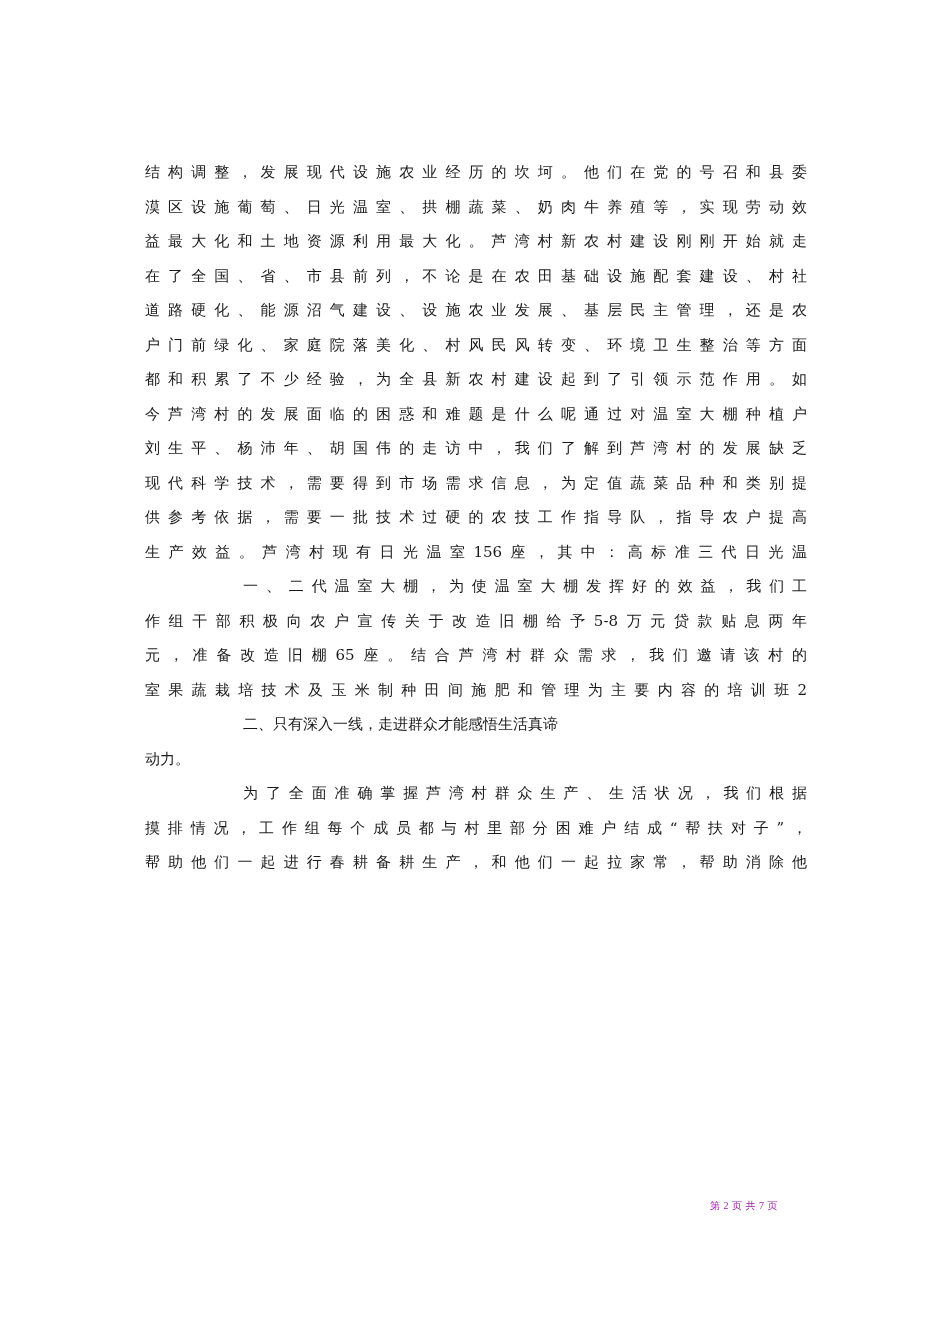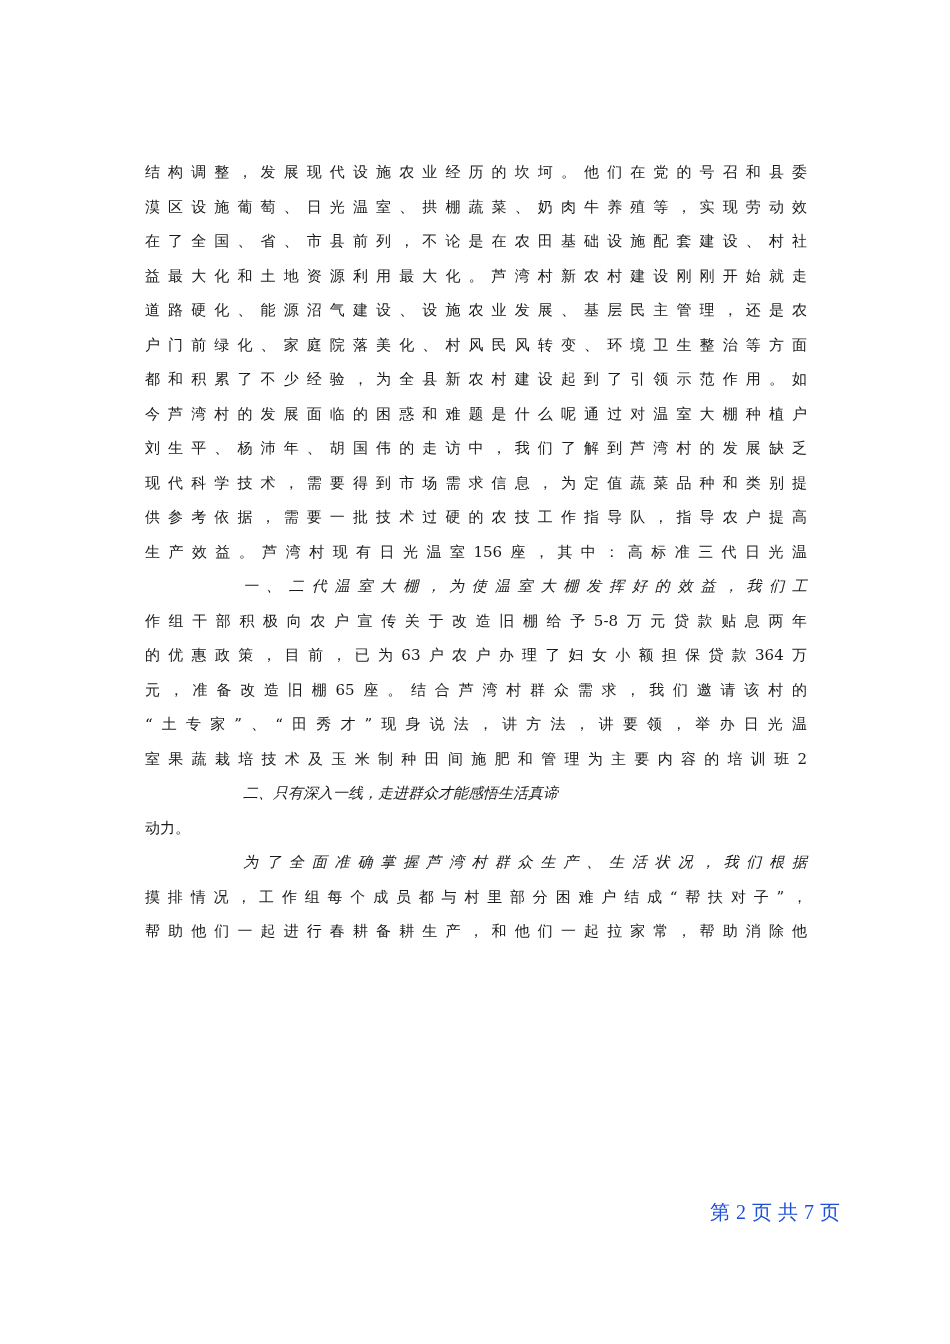--- a/index.html
+++ b/index.html
@@ -37,55 +37,52 @@
       line-height: 34.5px;
       white-space: nowrap;
       text-align: justify;
       text-align-last: justify;
     }
     .line.last {
       text-align-last: left;
     }
     .line.indent {
       padding-left: 98px;
-      font-style: italic;
     }
     .footer {
       position: absolute;
       left: 710px;
       top: 1199px;
       font-family: "Liberation Serif", "DejaVu Serif", serif;
-      font-size: 20px;
-      color: #1d4ed8;
+      font-size: 10px;
+      color: #a21caf;
       letter-spacing: 0.5px;
     }
   </style>
 </head>
 <body>
 
 <div class="page">
   <div class="content" id="content">
 
   <div class="line">结构调整，发展现代设施农业经历的坎坷。他们在党的号召和县委</div>
       <div class="line">漠区设施葡萄、日光温室、拱棚蔬菜、奶肉牛养殖等，实现劳动效</div>
+      <div class="line">益最大化和土地资源利用最大化。芦湾村新农村建设刚刚开始就走</div>
       <div class="line">在了全国、省、市县前列，不论是在农田基础设施配套建设、村社</div>
-      <div class="line">益最大化和土地资源利用最大化。芦湾村新农村建设刚刚开始就走</div>
       <div class="line">道路硬化、能源沼气建设、设施农业发展、基层民主管理，还是农</div>
       <div class="line">户门前绿化、家庭院落美化、村风民风转变、环境卫生整治等方面</div>
       <div class="line">都和积累了不少经验，为全县新农村建设起到了引领示范作用。如</div>
       <div class="line">今芦湾村的发展面临的困惑和难题是什么呢通过对温室大棚种植户</div>
       <div class="line">刘生平、杨沛年、胡国伟的走访中，我们了解到芦湾村的发展缺乏</div>
       <div class="line">现代科学技术，需要得到市场需求信息，为定值蔬菜品种和类别提</div>
       <div class="line">供参考依据，需要一批技术过硬的农技工作指导队，指导农户提高</div>
       <div class="line">生产效益。芦湾村现有日光温室156座，其中：高标准三代日光温</div>
       <div class="line indent">一、二代温室大棚，为使温室大棚发挥好的效益，我们工</div>
       <div class="line">作组干部积极向农户宣传关于改造旧棚给予5-8万元贷款贴息两年</div>
-      <div class="line">的优惠政策，目前，已为63户农户办理了妇女小额担保贷款364万</div>
       <div class="line">元，准备改造旧棚65座。结合芦湾村群众需求，我们邀请该村的</div>
-      <div class="line">“土专家”、“田秀才”现身说法，讲方法，讲要领，举办日光温</div>
       <div class="line">室果蔬栽培技术及玉米制种田间施肥和管理为主要内容的培训班2</div>
       <div class="line indent last">二、只有深入一线，走进群众才能感悟生活真谛</div>
       <div class="line last">动力。</div>
       <div class="line indent">为了全面准确掌握芦湾村群众生产、生活状况，我们根据</div>
       <div class="line">摸排情况，工作组每个成员都与村里部分困难户结成“帮扶对子”，</div>
       <div class="line">帮助他们一起进行春耕备耕生产，和他们一起拉家常，帮助消除他</div>
     </div>
   <div class="footer">第 2 页 共 7 页</div>
 </div>
 

